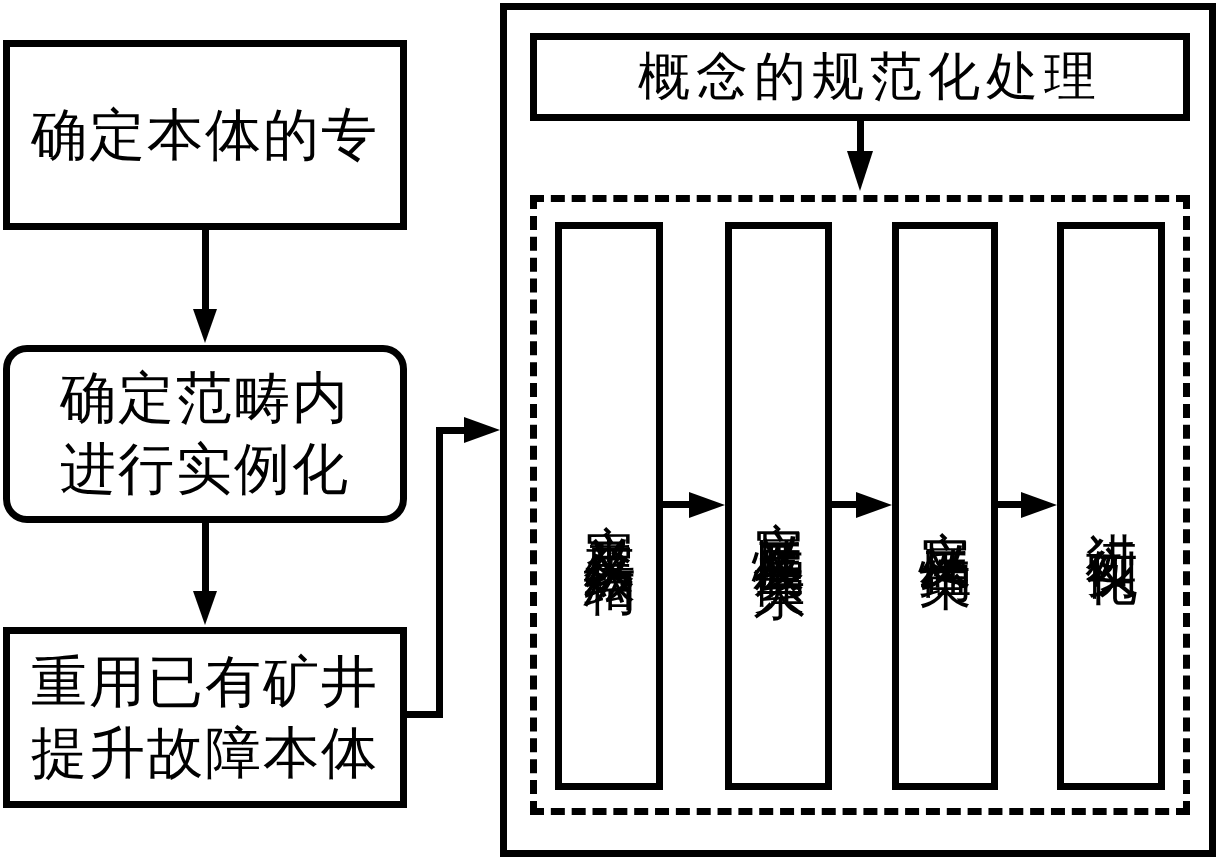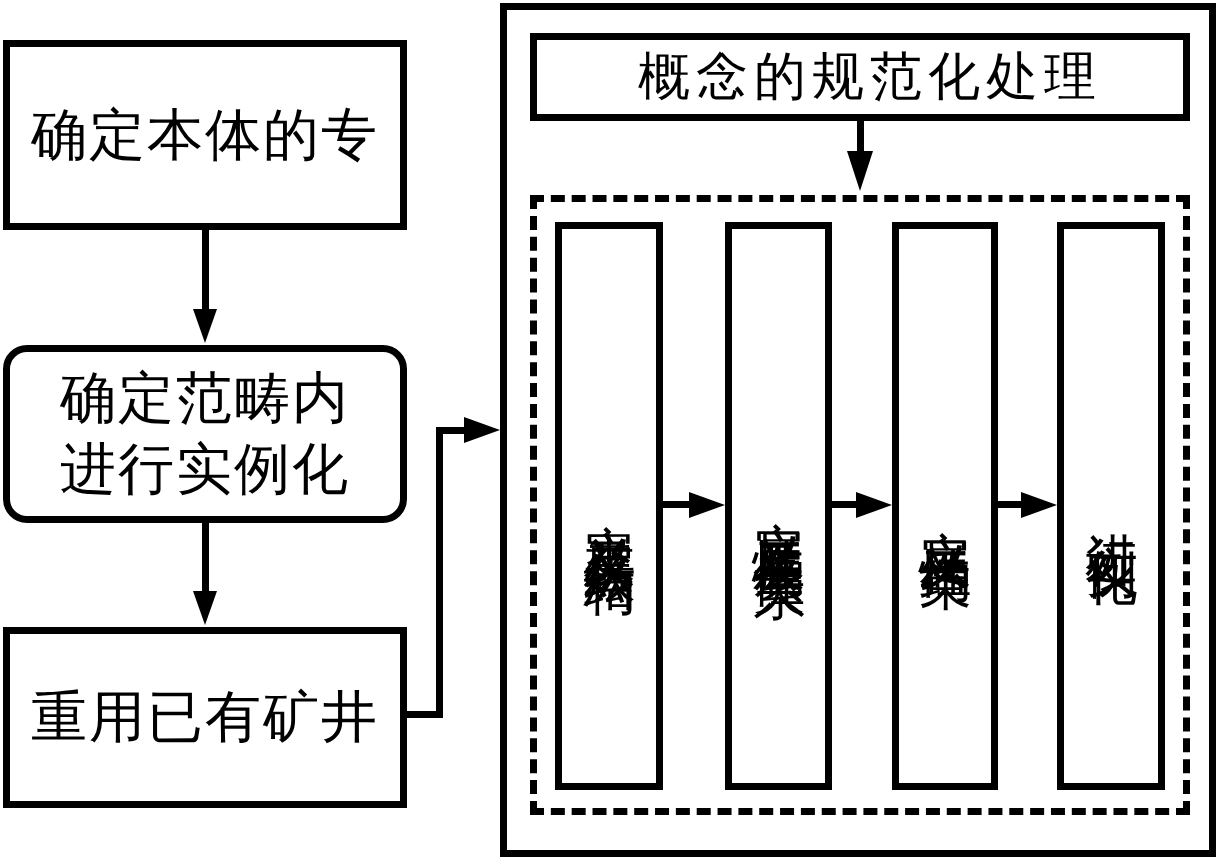--- a/index.html
+++ b/index.html
@@ -113,20 +113,21 @@
     <div>进行实例化</div>
   </div>
 
   <div>
     <div class="seg" style="left:202px; top:523px; width:7px; height:68px;"></div>
     <div class="head-down" style="left:193px; top:591px;"></div>
   </div>
 
   <div class="box step-box" style="left:3px; top:627px; width:404px; height:181px;text-align:right;">
     <div>重用已有矿井</div>
+    <div>提升故障本体</div>
   </div>
 
   <div>
     <div class="seg" style="left:405px; top:711px; width:38px; height:7px;"></div>
     <div class="seg" style="left:436px; top:427px; width:7px; height:291px;"></div>
     <div class="seg" style="left:436px; top:427px; width:30px; height:7px;"></div>
     <div class="head-right" style="left:464px; top:417px;"></div>
   </div>
 
   <div class="panel" style="left:500px; top:3px; width:716px; height:854px;"></div>

